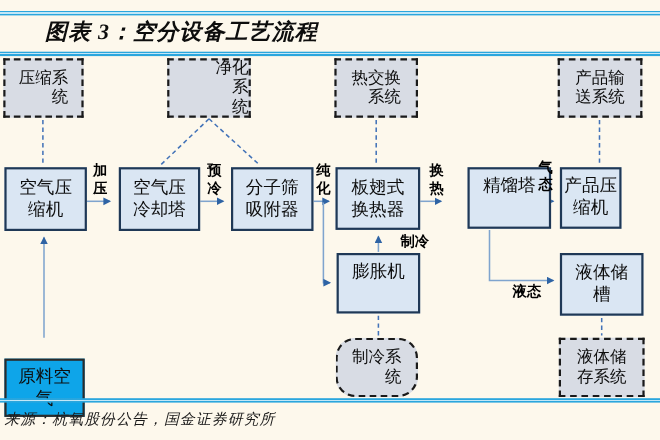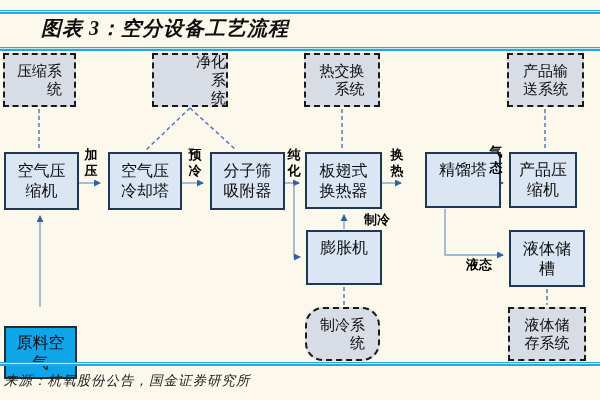--- a/index.html
+++ b/index.html
@@ -95,21 +95,21 @@
 
   <div class="box procbox" style="left:4px;top:152px;width:75px;height:58px;">空气压
 缩机</div>
   <div class="box procbox" style="left:108px;top:152px;width:74px;height:58px;">空气压
 冷却塔</div>
   <div class="box procbox" style="left:210px;top:152px;width:75px;height:58px;">分子筛
 吸附器</div>
   <div class="box procbox" style="left:305px;top:152px;width:77px;height:57px;">板翅式
 换热器</div>
   <div class="box procbox topalign" style="left:425px;top:152px;width:76px;height:56px;">精馏塔</div>
-  <div class="box procbox" style="left:509px;top:152px;width:68px;height:56px;">产品压
+  <div class="box procbox" style="left:509px;top:152px;width:56px;height:56px;">产品压
 缩机</div>
   <div class="box procbox topalign" style="left:306px;top:230px;width:76px;height:55px;">膨胀机</div>
   <div class="box procbox" style="left:509px;top:230px;width:76px;height:57px;">液体储
 槽</div>
   <div class="box rawbox" style="left:4px;top:307px;width:73px;height:53px;">原料空
 气</div>
 
   <div class="flowlabel" style="left:80px;top:147px;width:22px;">加
 压</div>
   <div class="flowlabel" style="left:184px;top:147px;width:22px;">预

